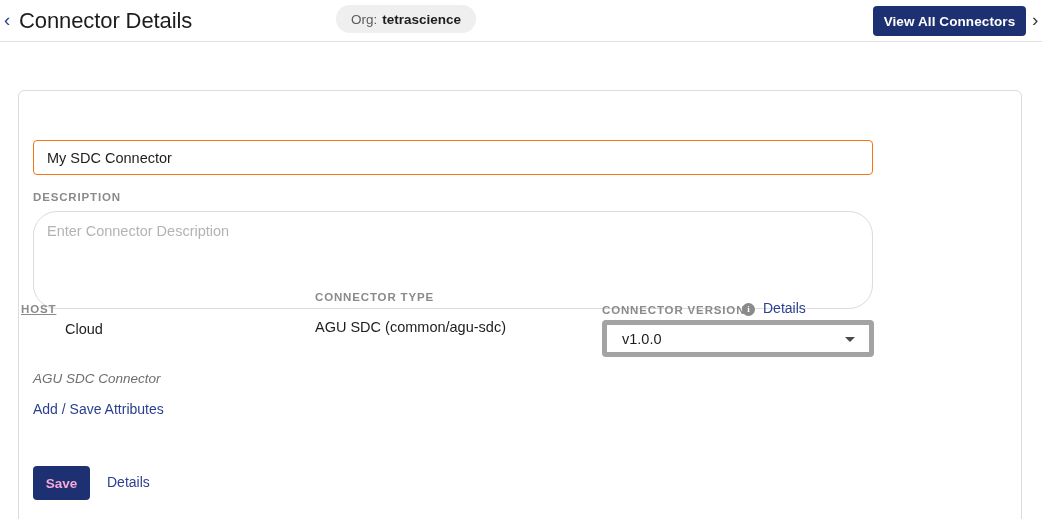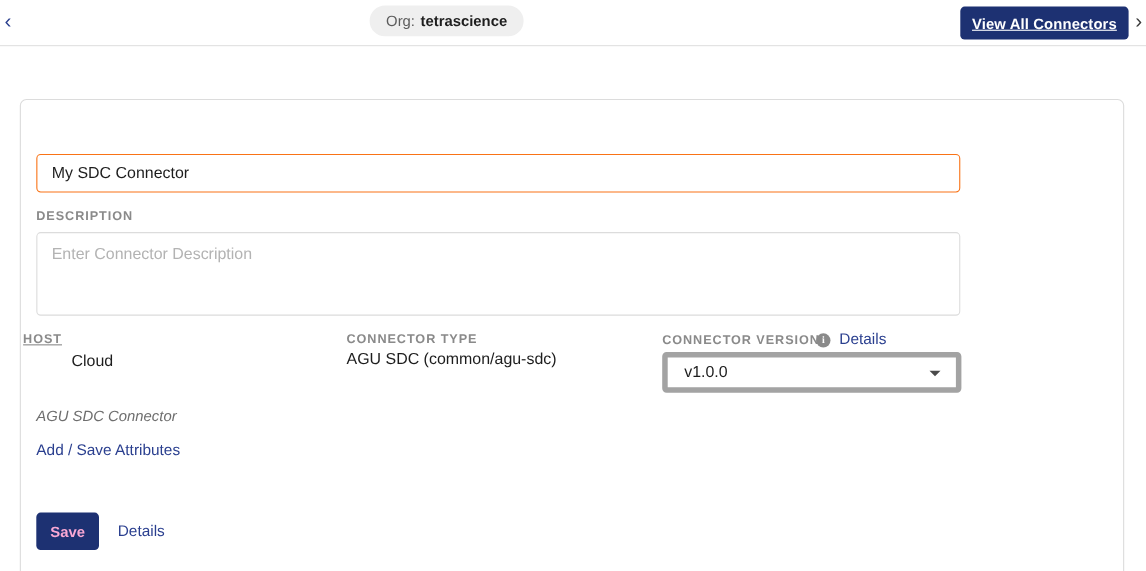--- a/index.html
+++ b/index.html
@@ -42,21 +42,21 @@
   .org-badge .org-val { color: #1d1d1d; font-weight: 600; }
 
   .view-all-btn {
     position: absolute; left: 873px; top: 6px;
     width: 153px; height: 30px;
     background: #1d3172; color: #ffffff;
     border: none; border-radius: 4px;
     font-size: 13.5px; font-weight: 700;
     font-family: "Liberation Sans", sans-serif;
     cursor: pointer; letter-spacing: 0.1px;
-    display: flex; align-items: center; justify-content: center; text-decoration: underline;
+    display: flex; align-items: center; justify-content: center;
   }
   .forward-chevron {
     position: absolute; left: 1032px; top: 9px;
     font-size: 19px; color: #3a3a3a;
     line-height: 22px; cursor: pointer;
   }
 
   
   .tabbar {
     position: absolute; left: 0; top: 42px; width: 1042px; height: 49px;
@@ -186,20 +186,21 @@
     font-size: 14px; color: #2a3f8f; cursor: pointer;
   }
 </style>
 </head>
 <body>
 
 <div id="app">
 
   <div class="header">
     <div class="back-chevron">‹</div>
+    <div class="page-title">Connector Details</div>
 
     <div class="org-badge">
       <span class="org-key">Org:</span>
       <span class="org-val">tetrascience</span>
     </div>
 
     <button class="view-all-btn">View All Connectors</button>
     <div class="forward-chevron">›</div>
   </div>
 
@@ -209,26 +210,26 @@
     <div class="tab" style="left:262px; width:80px;">Metrics</div>
     <div class="tab" style="left:352px; width:105px;">Diagnostics</div>
   </div>
 
   <div class="card">
 
     <div class="field-label" style="left:14px; top:29px;margin-top:37px;">NAME</div>
     <input class="text-input" style="left: 14px; top: 49px; width: 840px; height: 35px;" value="My SDC Connector">
 
     <div class="field-label" style="left:14px; top:100px;">DESCRIPTION</div>
-    <textarea class="textarea" style="left: 14px; top: 120px; width: 840px; height: 76px;" placeholder="Enter Connector Description"></textarea>
+    <textarea class="textarea" style="left: 14px; top: 120px; width: 840px; height: 98px; border-radius: 24px;" placeholder="Enter Connector Description"></textarea>
 
     <div class="field-label" style="left:2px; top:212px;text-decoration:underline;">HOST</div>
     <div class="field-value" style="left:14px; top:230px;margin-left:32px;">Cloud</div>
 
-    <div class="field-label" style="left:296px; top:212px;">CONNECTOR TYPE</div>
+    <div class="field-label" style="left:296px; top:200px;">CONNECTOR TYPE</div>
     <div class="field-value" style="left:296px; top:228px;">AGU SDC (common/agu-sdc)</div>
 
     <div class="field-label" style="left:583px; top:213px;">CONNECTOR VERSION</div>
     <div class="info-icon" style="left:723px; top:212px;">
         <span>i</span>
       </div>
     <div class="link" style="left:744px; top:209px;">Details</div>
 
     <div class="select-box" style="left:583px; top:229px; width:272px; height:37px;">
       <div class="select-value">v1.0.0</div>

